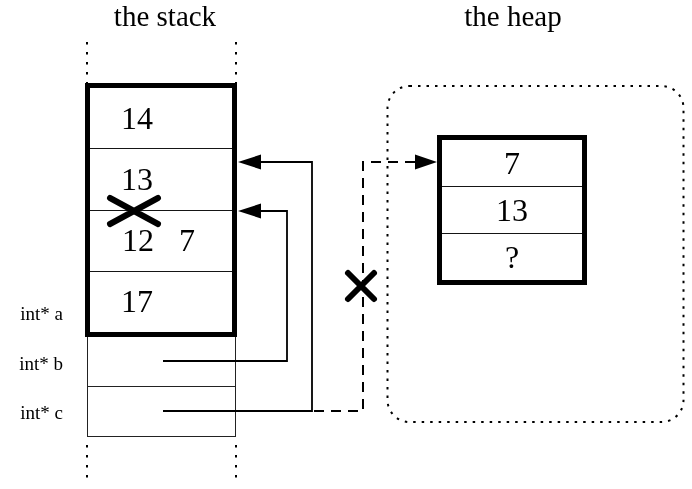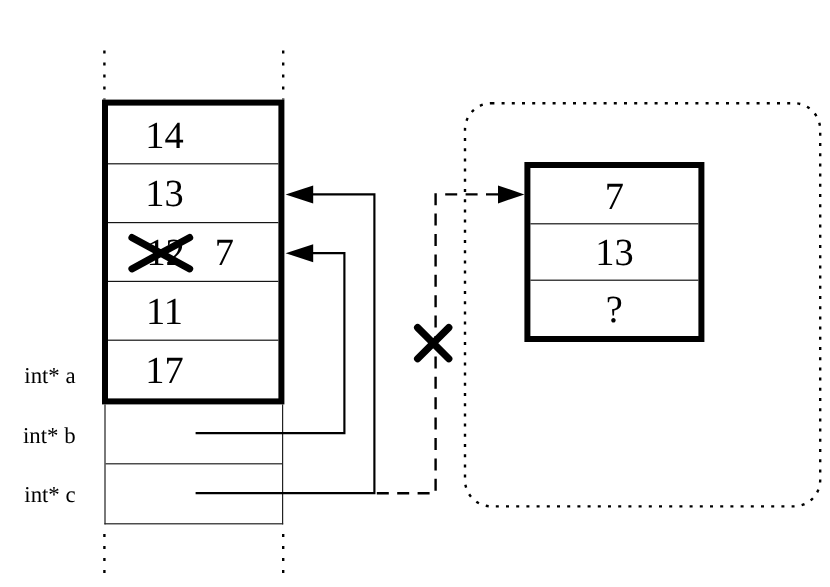--- a/index.html
+++ b/index.html
@@ -65,34 +65,33 @@
   .ptr-label-b{top:350px;}
   .ptr-label-c{top:399px;}
 
   .overlay{position:absolute;left:0;top:0;width:692px;height:489px;pointer-events:none;}
 </style>
 </head>
 <body>
 
 <div class="canvas">
 
+  <div class="title title-stack">the stack</div>
+  <div class="title title-heap">the heap</div>
 
   <div class="stack-box">
     <div class="cell">
       <span>14</span>
     </div>
     <div class="cell">
       <span>13</span>
     </div>
     <div class="cell cell-overwritten">
       <span class="old-val">12</span>
       <span class="new-val">7</span>
-    </div>
-    <div class="cell">
-      <span>11</span>
     </div>
     <div class="cell">
       <span>17</span>
     </div>
   </div>
 
   <div class="stack-subrows">
     <div class="slot"></div>
     <div class="slot"></div>
   </div>

